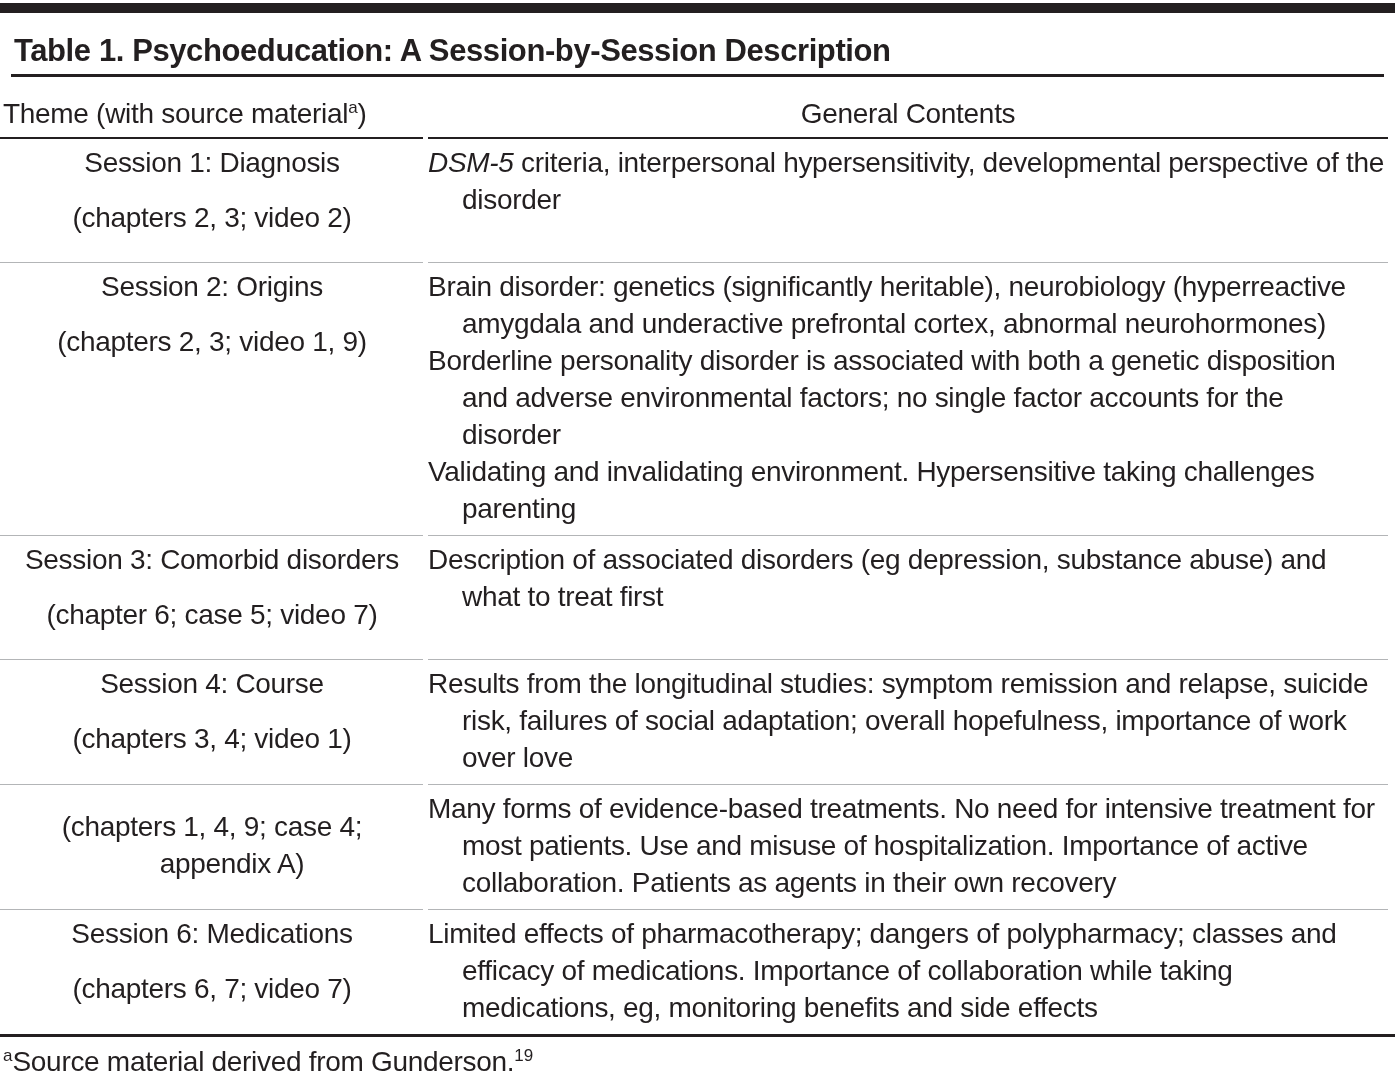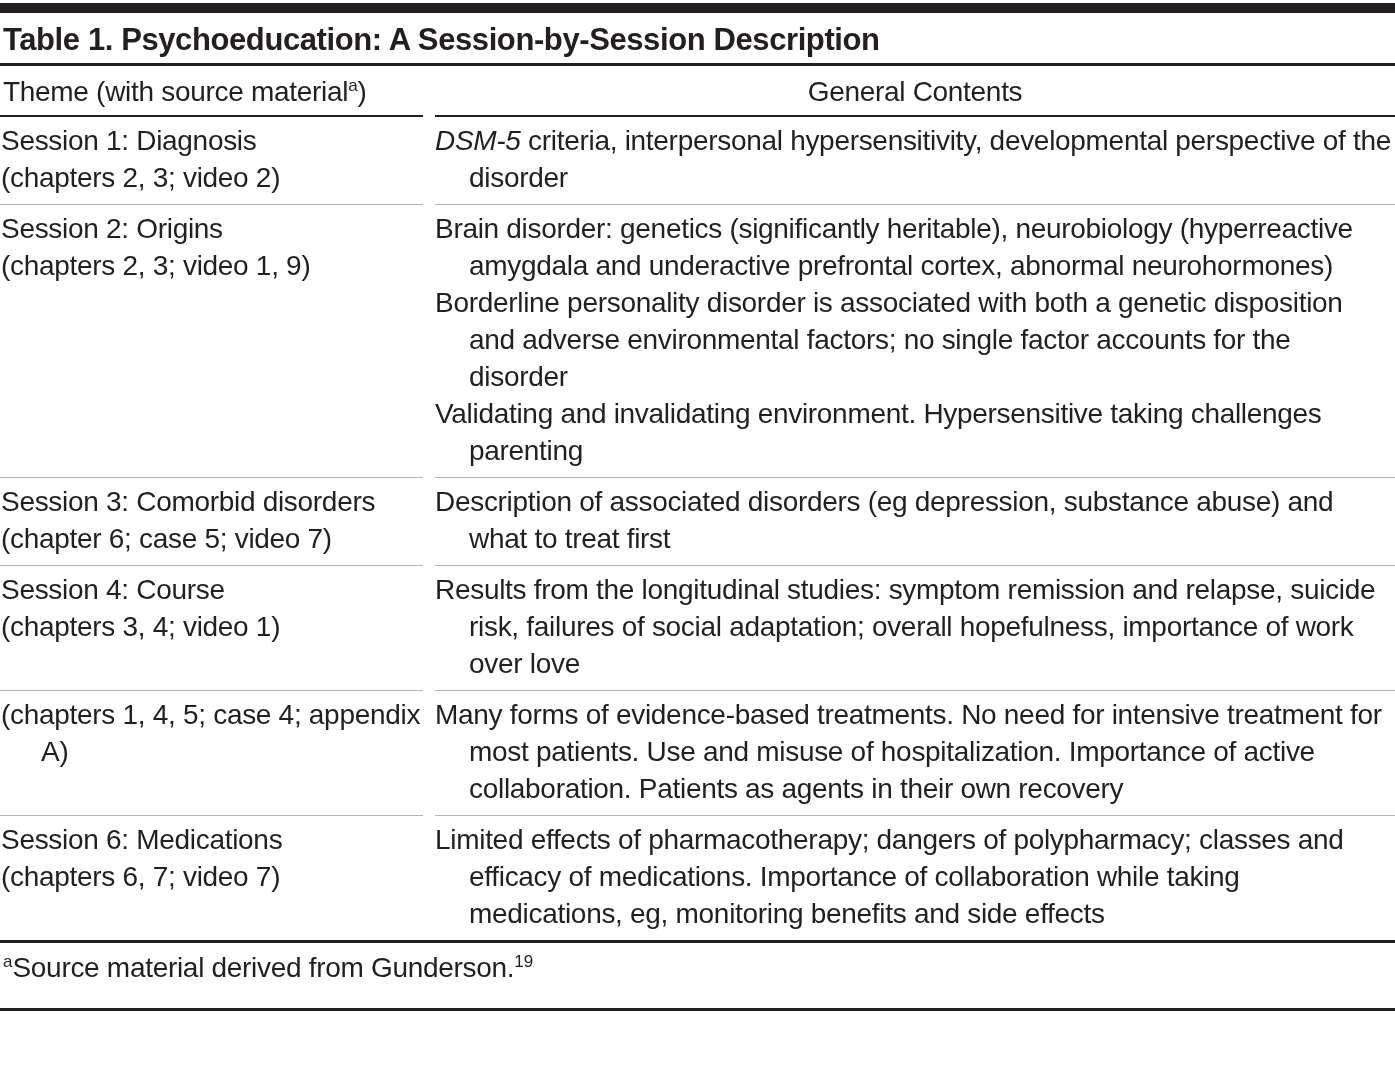--- a/index.html
+++ b/index.html
@@ -16,49 +16,49 @@
     font-size: 28px;
     line-height: 37px;
     letter-spacing: -0.3px;
   }
   .top-bar {
     margin-top: 3px;
     height: 10px;
     background: #231f20;
   }
   .title {
-    margin: 0;
+    margin: 11px;
     padding: 9px 0 5px 3px;
     font-size: 31px;
     line-height: 36px;
     font-weight: bold;
     letter-spacing: -0.4px;
     border-bottom: 3px solid #231f20;
   }
   .grid {
     display: grid;
     grid-template-columns: 423px 960px;
-    column-gap: 12px;
+    column-gap: 5px;
   }
   .header-row .cell {
     padding: 8px 0 5px 0;
     line-height: 36px;
     border-bottom: 2px solid #231f20;
   }
   .header-row .theme-col { padding-left: 3px; }
   .header-row .contents-col { text-align: center; }
   .body-row .cell {
     padding: 5px 0 8px 0;
     border-bottom: 1px solid #b3b5b7;
   }
   #table-body .body-row:last-child .cell { border-bottom: none; }
-  .body-row .theme-col { padding-left: 1px; }
+  .body-row .theme-col { padding-left: 1px; text-align: center; }
   .session-line { margin: 0; }
   .source-line {
-    margin: 0;
+    margin: 18px;
     padding-left: 40px;
     text-indent: -40px;
   }
   .contents-col p.hang {
     margin: 0;
     padding-left: 34px;
     text-indent: -34px;
   }
   sup {
     font-size: 17px;
@@ -131,21 +131,21 @@
       <p class="session-line">Session 4: Course</p>
       <p class="source-line">(chapters 3, 4; video 1)</p>
     </div>
     <div class="cell contents-col">
           <p class="hang">Results from the longitudinal studies: symptom remission and relapse, suicide risk, failures of social adaptation; overall hopefulness, importance of work over love</p>
         </div>
   </div>
 
   <div class="grid body-row">
     <div class="cell theme-col">
-      <p class="source-line">(chapters 1, 4, 5; case 4; appendix A)</p>
+      <p class="source-line">(chapters 1, 4, 9; case 4; appendix A)</p>
     </div>
     <div class="cell contents-col">
           <p class="hang">Many forms of evidence-based treatments. No need for intensive treatment for most patients. Use and misuse of hospitalization. Importance of active collaboration. Patients as agents in their own recovery</p>
         </div>
   </div>
 
   <div class="grid body-row">
     <div class="cell theme-col">
       <p class="session-line">Session 6: Medications</p>
       <p class="source-line">(chapters 6, 7; video 7)</p>

